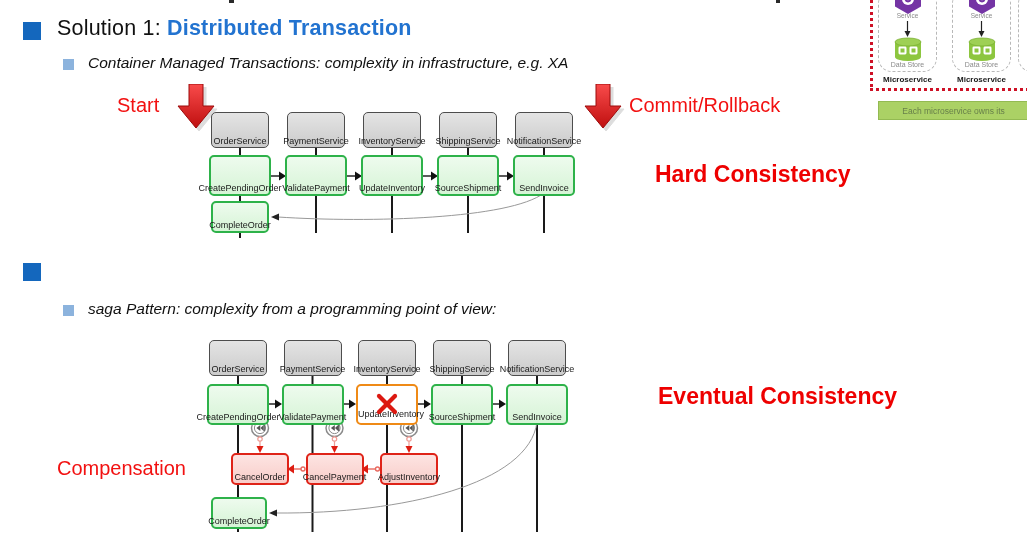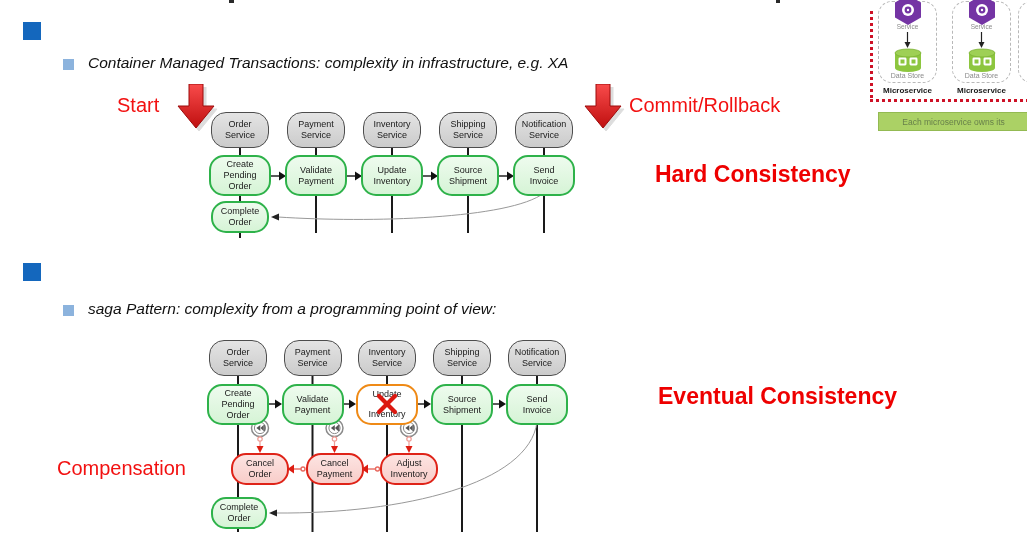--- a/index.html
+++ b/index.html
@@ -8,22 +8,22 @@
   .abs{position:absolute;}
   
   .h1{font-size:21.5px;letter-spacing:.2px;white-space:nowrap;}
   .h1 .accent{font-weight:bold;}
   .bullet{width:18px;height:18px;}
   .subbullet{width:11px;height:11px;}
   .sub{font-size:15.5px;white-space:nowrap;font-style:italic;}
   .redlabel{font-size:20px;white-space:nowrap;}
   .consistency{font-size:23px;font-weight:bold;white-space:nowrap;}
   
-  .box{position:absolute;display:flex;flex-direction:column;align-items:center;justify-content:center;
-       text-align:center;font-size:9px;line-height:11px;color:#1a1a1a;border-radius:15px;box-sizing:border-box;}
+  .box{position:absolute;display:flex;align-items:flex-end;justify-content:center;
+       text-align:center;font-size:9px;line-height:11px;color:#1a1a1a;border-radius:5px;box-sizing:border-box;}
   .svc{width:58px;height:36px;background:linear-gradient(#e4e4e4,#cbcbcb);border:1.6px solid #4d4d4d;}
   .step{width:62px;height:41px;background:linear-gradient(#eefbee,#d6f4d6);border:2px solid #2eb24a;}
   .fail{width:62px;height:41px;background:#fff;border:2.4px solid #ef8a16;justify-content:space-between;padding:3px 0;}
   .cmp{width:58px;height:32px;background:linear-gradient(#fde4e2,#f8cdc9);border:2px solid #df2318;}
   .cpl{width:58px;height:32px;background:linear-gradient(#eefbee,#d6f4d6);border:2px solid #2eb24a;}
   .blockarrow{filter:drop-shadow(3px 3px 0 rgba(180,180,180,.45));}
   
   .dashedbox{position:absolute;border:1.6px dashed #b8b8b8;border-radius:14px;box-sizing:border-box;}
   .cornerlabel{position:absolute;text-align:center;color:#8a8a8a;}
   .msvc{position:absolute;text-align:center;font-weight:bold;font-size:8px;color:#1a1a1a;}
@@ -35,20 +35,23 @@
 </style>
 </head>
 <body>
 
 <div id="slide">
 
   <div class="remnant" style="left:229px;top:0;width:5px;height:3px;"></div>
   <div class="remnant" style="left:776px;top:0;width:4px;height:3px;"></div>
 
   <div class="abs bullet" style="left:23px;top:22px;background:#1467bd;"></div>
+  <div class="abs h1" style="left:57px;top:16px;">
+    <span>Solution 1: </span><span class="accent" style="color:#2273d0;">Distributed Transaction</span>
+  </div>
   <div class="abs subbullet" style="left:63px;top:59px;background:#8cb3dd;"></div>
   <div class="abs sub" style="left:88px;top:54px;">Container Managed Transactions: complexity in infrastructure, e.g. XA</div>
 
   <div class="abs redlabel" style="left:117px;top:94px;color:#f21111;">Start</div>
   <svg class="abs blockarrow" style="left:176px;top:84px;" width="40" height="46">
     <defs>
         <linearGradient id="rg1" x1="0" y1="0" x2="0" y2="1">
       <stop offset="0" stop-color="#f94b4b"></stop>
           <stop offset="1" stop-color="#bf0f0f"></stop>
         </linearGradient>
@@ -274,21 +277,21 @@
       <span>Adjust</span>
       <span>Inventory</span>
       </div>
 
     <div class="box cpl" style="left:13px;top:163px;width:56px;">
       <span>Complete</span>
       <span>Order</span>
       </div>
   </div>
 
-  <div class="abs" style="left:860px;top:11px;width:167px;height:125px;">
+  <div class="abs" style="left:860px;top:0;width:167px;height:125px;">
     <div class="dotv" style="left:10px;top:0;height:91px;"></div>
     <div class="doth" style="left:10px;top:88px;width:157px;"></div>
 
     <div class="dashedbox" style="left:18px;top:-10px;width:59px;height:82px;"></div>
     <svg class="abs" style="left:33px;top:-16px;" width="30" height="30">
       <polygon points="15,0 28,7.5 28,22.5 15,30 2,22.5 2,7.5" fill="#7434a4"></polygon>
       <circle cx="15" cy="15" r="6" fill="#fff"></circle>
         <circle cx="15" cy="15" r="3.4" fill="#7434a4"></circle>
         <circle cx="15" cy="15" r="1.2" fill="#fff"></circle>
     </svg>

